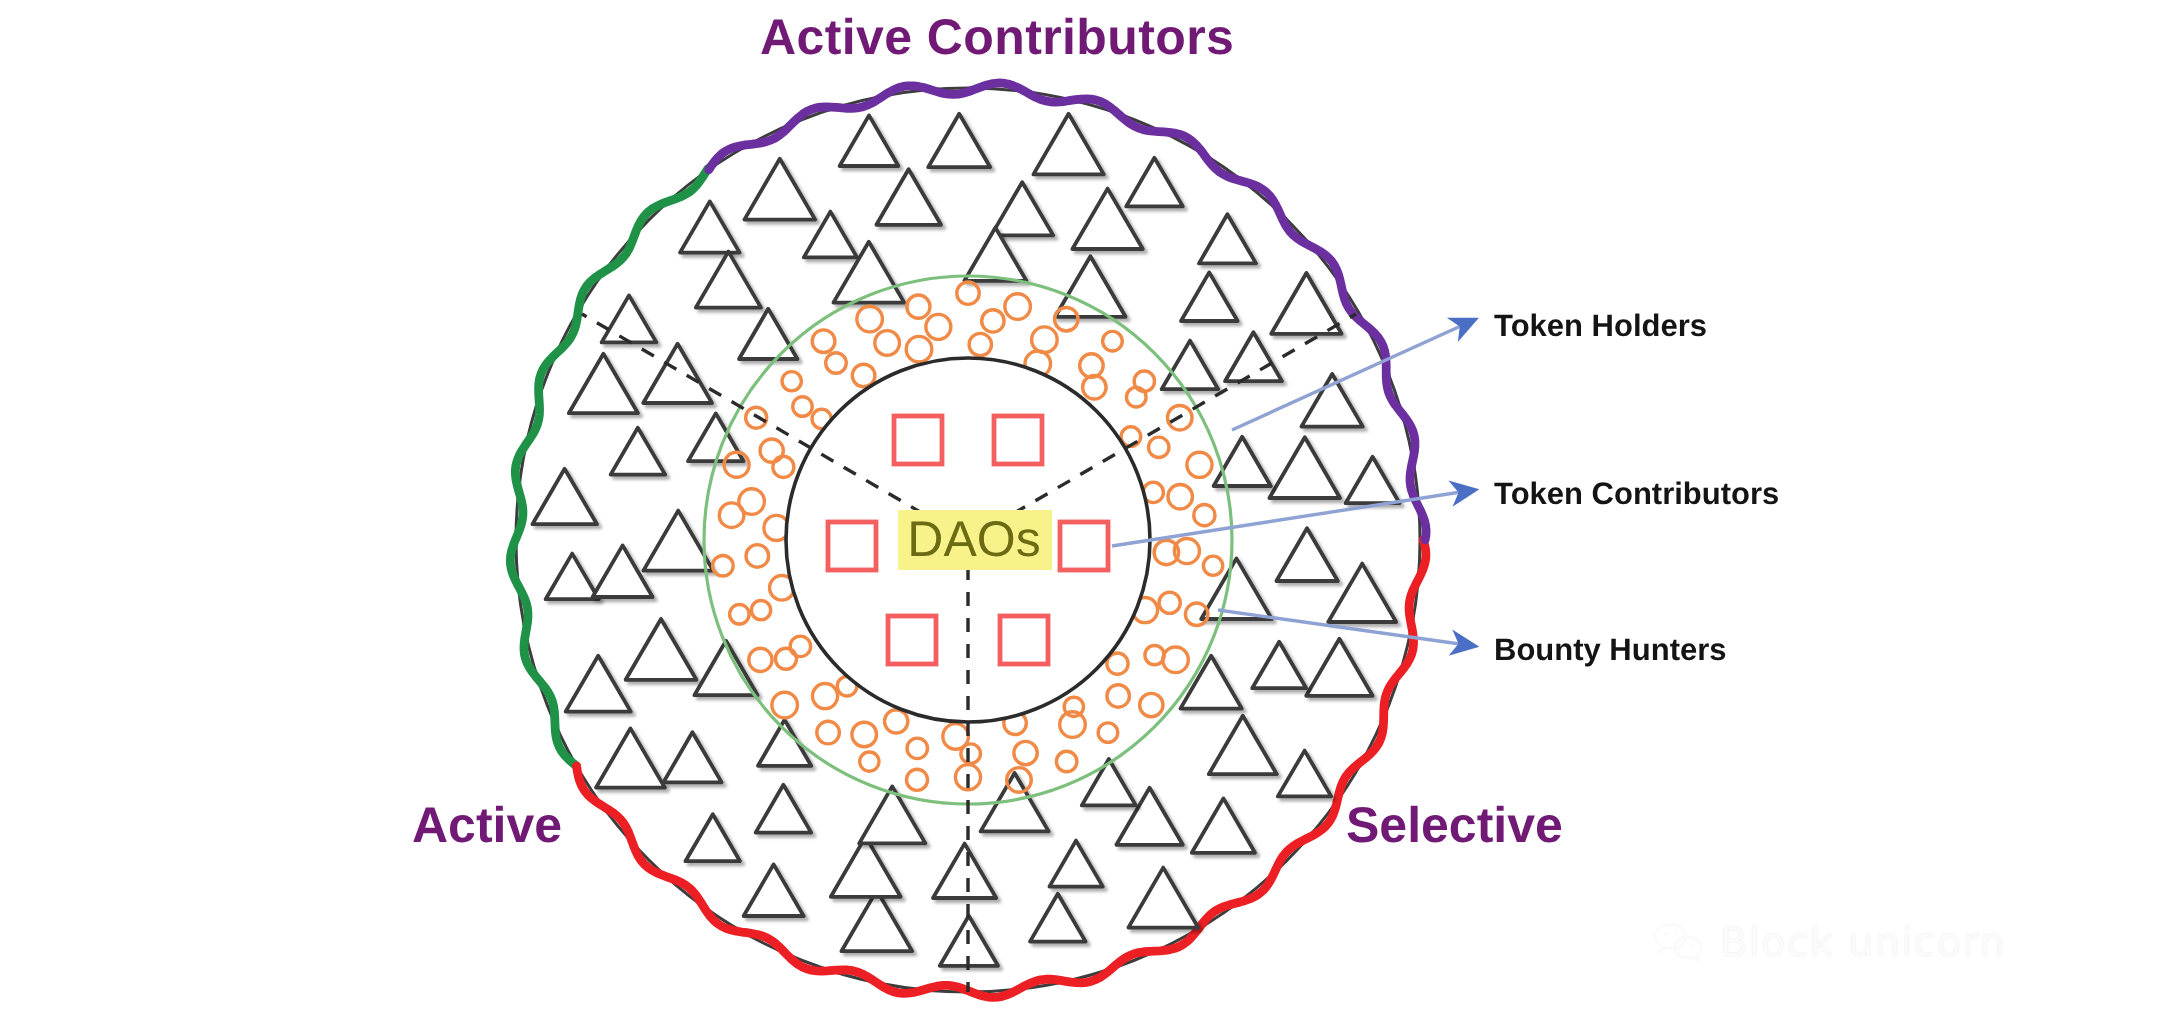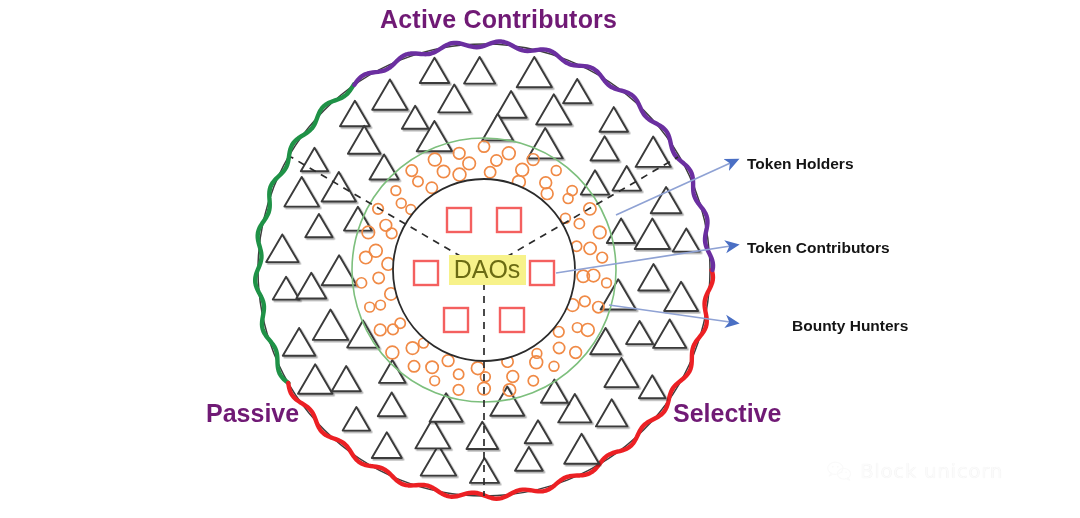--- a/index.html
+++ b/index.html
@@ -9,21 +9,21 @@
   #diagram{position:absolute;left:0;top:0;width:1080px;height:518px;}
 
   .lbl{position:absolute;white-space:nowrap;font-weight:700;color:#701a75;}
   .lbl-top{font-size:25px;left:380px;top:5px;letter-spacing:.2px;}
   .lbl-passive{font-size:25px;left:206px;top:399px;}
   .lbl-selective{font-size:25px;left:673px;top:399px;}
 
   .callout{position:absolute;white-space:nowrap;font-size:15.5px;font-weight:700;color:#141414;}
   .c-token{left:747px;top:155px;}
   .c-core{left:747px;top:239px;}
-  .c-bounty{left:747px;top:317px;margin-left:45px;}
+  .c-bounty{left:747px;top:317px;}
 
   #wm{position:absolute;left:826px;top:459px;display:flex;align-items:center;gap:8px;
       opacity:.95;}
   #wm .wm-text{font-size:20px;color:#fbfbfb;letter-spacing:.6px;
       font-family:"DejaVu Sans",sans-serif;
       text-shadow:0 0 1px rgba(0,0,0,.12);}
   #wm .wm-icon{width:26px;height:22px;display:block;}
 </style>
 </head>
 <body>
@@ -212,21 +212,21 @@
     <line x1="616" y1="215" x2="737" y2="160" marker-end="url(#ah)"></line>
     <line x1="556" y1="273" x2="737" y2="245" marker-end="url(#ah)"></line>
     <line x1="609" y1="305" x2="737" y2="323" marker-end="url(#ah)"></line>
   </g>
 
   <rect x="449" y="255" width="77" height="30" fill="#f7f28a"></rect>
   <text id="dao-text" x="487" y="278" text-anchor="middle" font-family="Liberation Sans, DejaVu Sans, sans-serif" font-size="25" font-weight="400" fill="#6b6b13">DAOs</text>
 </svg>
 
 <div class="lbl lbl-top">Active Contributors</div>
-<div class="lbl lbl-passive">Passive</div>
+<div class="lbl lbl-passive">Active</div>
 <div class="lbl lbl-selective">Selective</div>
 
 <div class="callout c-token">Token Holders</div>
 <div class="callout c-core">Token Contributors</div>
 <div class="callout c-bounty">Bounty Hunters</div>
 
 <div id="wm">
   <svg class="wm-icon" viewBox="0 0 28 24">
     <g fill="none" stroke="#fafafa" stroke-width="1.3">
       <ellipse cx="10" cy="9" rx="8.3" ry="6.6"></ellipse>

